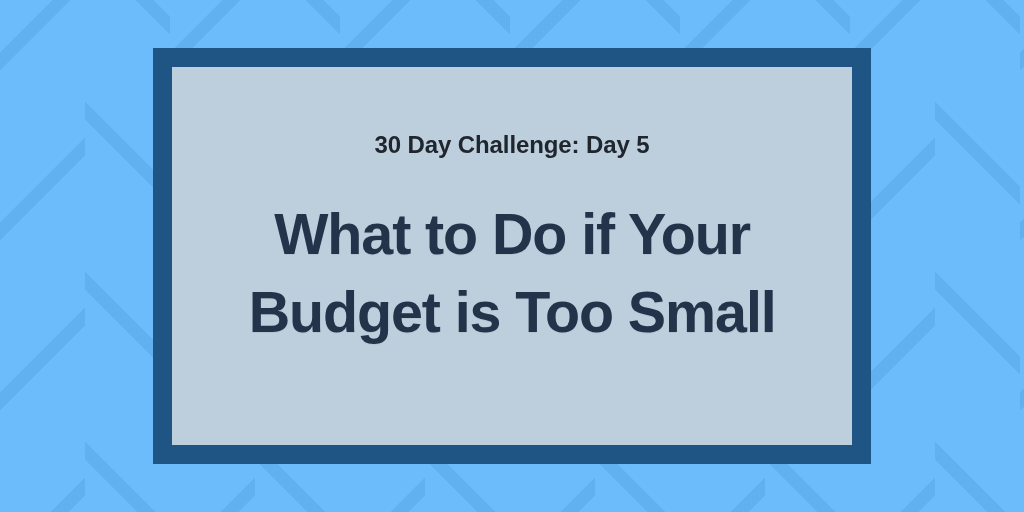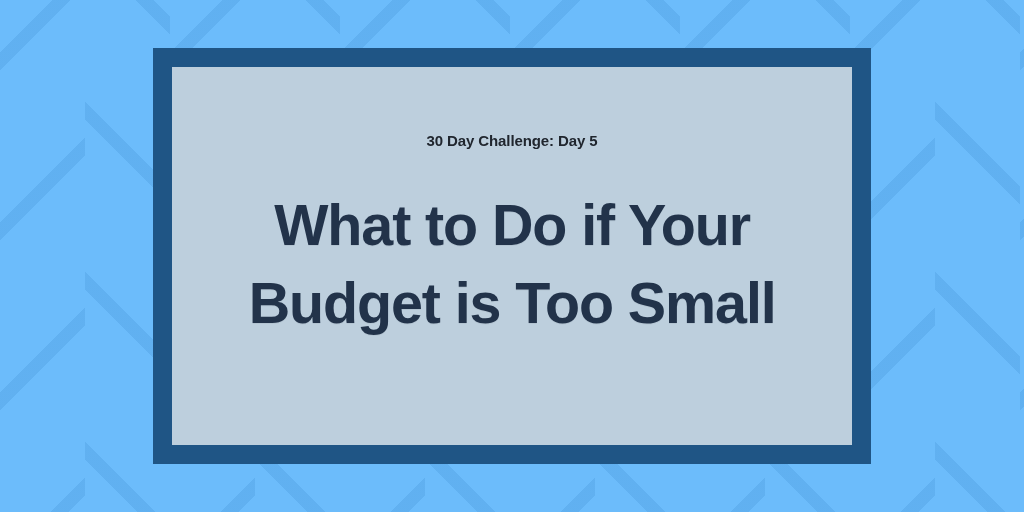--- a/index.html
+++ b/index.html
@@ -69,21 +69,21 @@
     background: #BDCFDD;
     box-sizing: border-box;
     display: flex;
     flex-direction: column;
     align-items: center;
     justify-content: flex-start;
     padding-top: 66px;
   }
 
   .eyebrow {
-    font-size: 15px;
+    font-size: 24px;
     font-weight: bold;
     color: #20262E;
     letter-spacing: -0.1px;
     line-height: 1;
     margin: 0 0 38px 0;
     text-align: center;
   }
 
   .headline {
     font-size: 58px;

